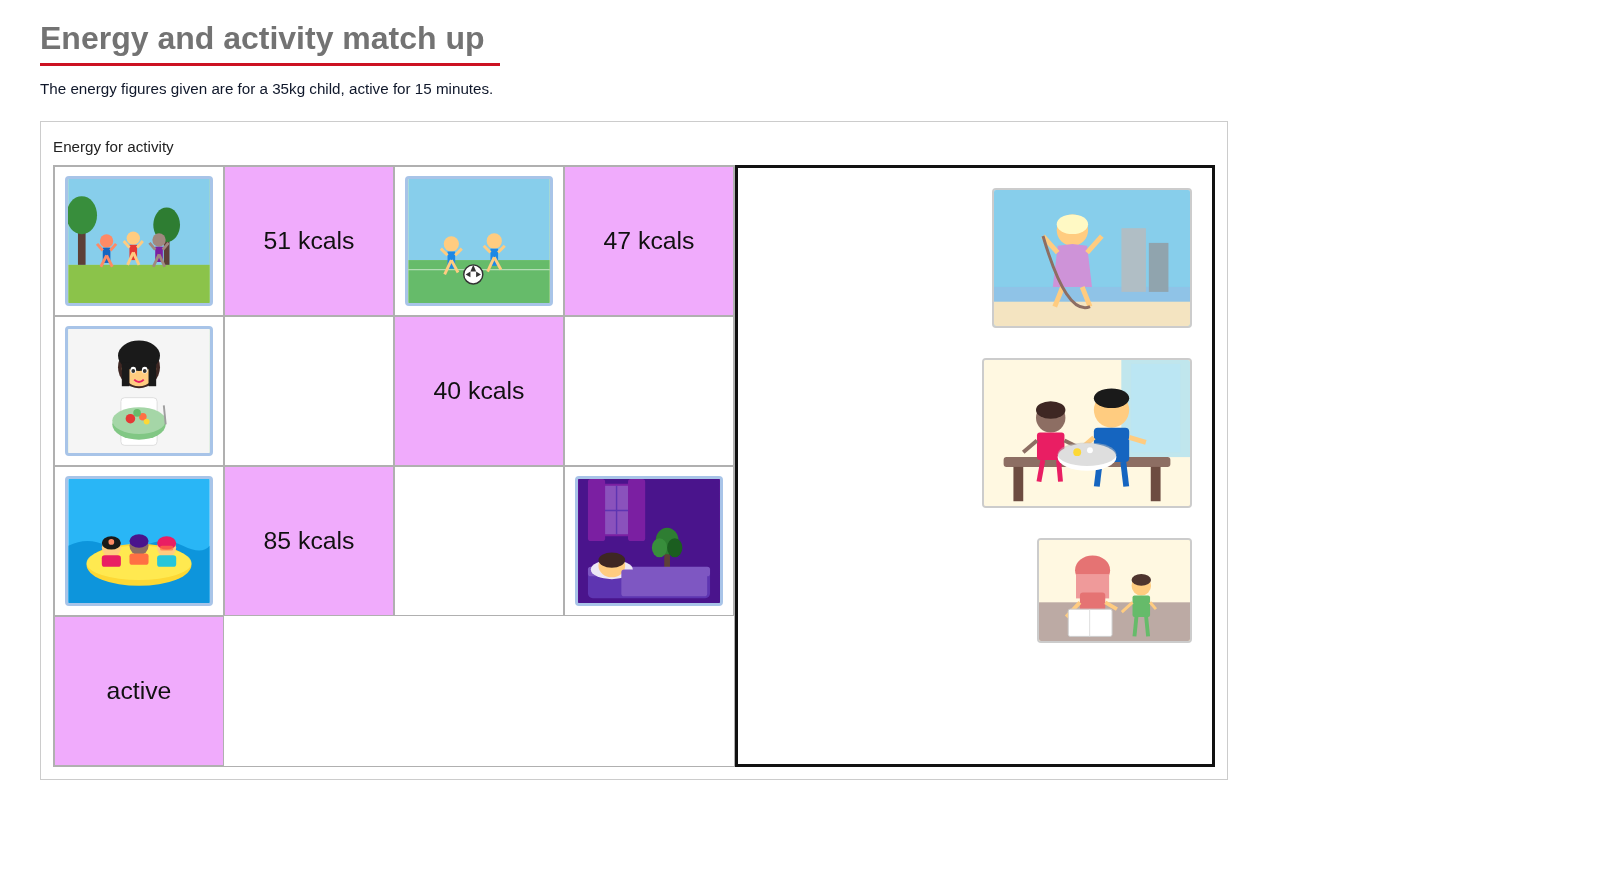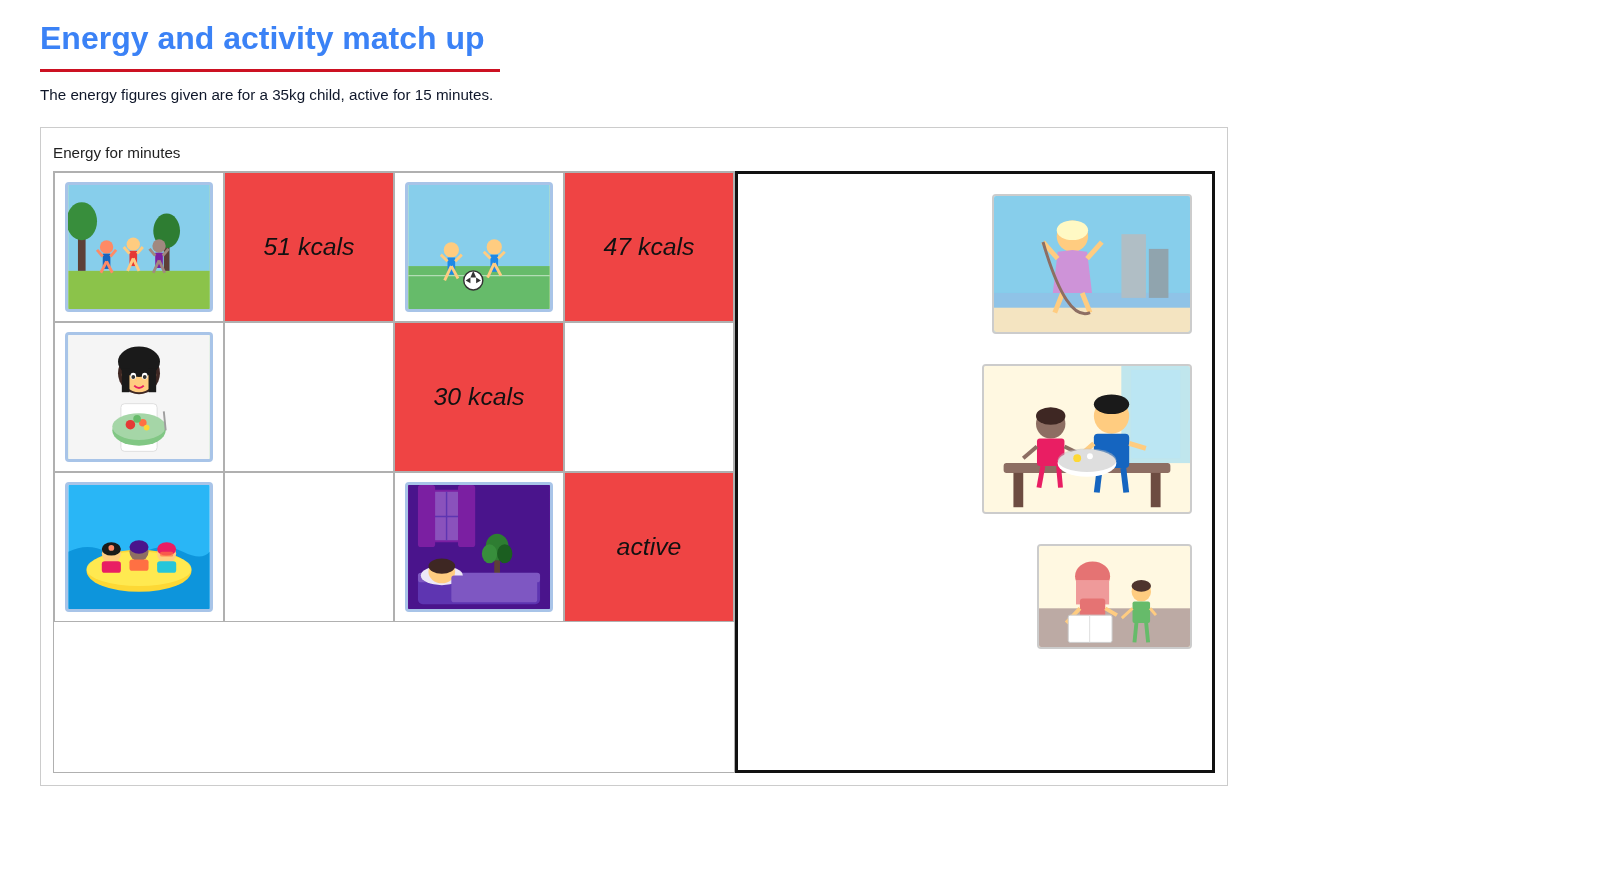--- a/index.html
+++ b/index.html
@@ -5,22 +5,22 @@
     * { box-sizing: border-box; margin: 0; padding: 0; }
     body {
       font-family: Arial, sans-serif;
       background: #fff;
       padding: 20px 40px;
       color: #1a1a2e;
     }
     h1 {
       font-size: 2rem;
       font-weight: 800;
-      color: #3b82f6;
-      margin-bottom: 12px;
+      color: #737373;
+      margin-bottom: 6px;
     }
     .title-underline {
       height: 3px;
       width: 460px;
       background: #cc1122;
       margin-bottom: 14px;
     }
     .subtitle {
       font-size: 0.95rem;
       color: #0f172a;
@@ -49,22 +49,21 @@
     }
     .cell {
       border: 1px solid #b0b0b0;
       display: flex;
       align-items: center;
       justify-content: center;
       position: relative;
       background: #fff;
     }
     .cell.green {
-      background: #ef4444;
-      font-style: italic;
+      background: #f0abfc;
     }
     .cell.empty {
       background: #fff;
     }
     .kcal-text {
       font-size: 1.55rem;
       font-weight: 400;
       color: #111;
       text-align: center;
     }
@@ -129,21 +128,21 @@
 </head>
 <body>
 
 
 
 <h1>Energy and activity match up</h1>
 <div class="title-underline"></div>
 <p class="subtitle">The energy figures given are for a 35kg child, active for 15 minutes.</p>
 
 <div class="activity-box">
-  <div class="activity-label">Energy for minutes</div>
+  <div class="activity-label">Energy for activity</div>
   <div class="main-layout">
     <div class="grid-area">
 
       <div class="cell">
         <div class="img-frame scene-running">
           <svg viewBox="0 0 148 130" xmlns="http://www.w3.org/2000/svg">
 
             <rect width="148" height="90" fill="#87CEEB"></rect>
             <rect y="90" width="148" height="40" fill="#8BC34A"></rect>
 
@@ -239,21 +238,21 @@
             <circle cx="72" cy="88" r="4" fill="#66BB6A"></circle>
             <circle cx="82" cy="97" r="3" fill="#FDD835"></circle>
 
             <line x1="100" y1="80" x2="102" y2="100" stroke="#9E9E9E" stroke-width="2"></line>
           </svg>
         </div>
       </div>
       <div class="cell empty">
       </div>
       <div class="cell green">
-        <span class="kcal-text">30 kcals</span>
+        <span class="kcal-text">40 kcals</span>
       </div>
 
       <div class="cell empty">
       </div>
       <div class="cell">
         <div class="img-frame scene-swimming">
           <svg viewBox="0 0 148 130" xmlns="http://www.w3.org/2000/svg">
             <rect width="148" height="130" fill="#29B6F6"></rect>
 
             <path d="M0 70 Q20 60 40 70 Q60 80 80 70 Q100 60 120 70 Q140 80 148 70 L148 130 L0 130 Z" fill="#0288D1" opacity="0.7"></path>
@@ -272,20 +271,23 @@
             <rect x="64" y="78" width="20" height="12" fill="#FF7043" rx="3"></rect>
             <ellipse cx="74" cy="65" rx="10" ry="7" fill="#4A148C"></ellipse>
 
             <circle cx="103" cy="72" r="10" fill="#FFCC80"></circle>
             <rect x="93" y="80" width="20" height="12" fill="#26C6DA" rx="3"></rect>
             <ellipse cx="103" cy="67" rx="10" ry="7" fill="#E91E63"></ellipse>
 
             <rect x="96" y="70" width="14" height="5" rx="2" fill="#FF7043" opacity="0.7"></rect>
           </svg>
         </div>
+      </div>
+      <div class="cell green">
+        <span class="kcal-text">85 kcals</span>
       </div>
 
       <div class="cell empty">
       </div>
       <div class="cell">
         <div class="img-frame scene-sleeping">
           <svg viewBox="0 0 148 130" xmlns="http://www.w3.org/2000/svg">
             <rect width="148" height="130" fill="#4A148C"></rect>
 
             <rect x="20" y="5" width="40" height="55" rx="3" fill="#7B1FA2"></rect>

